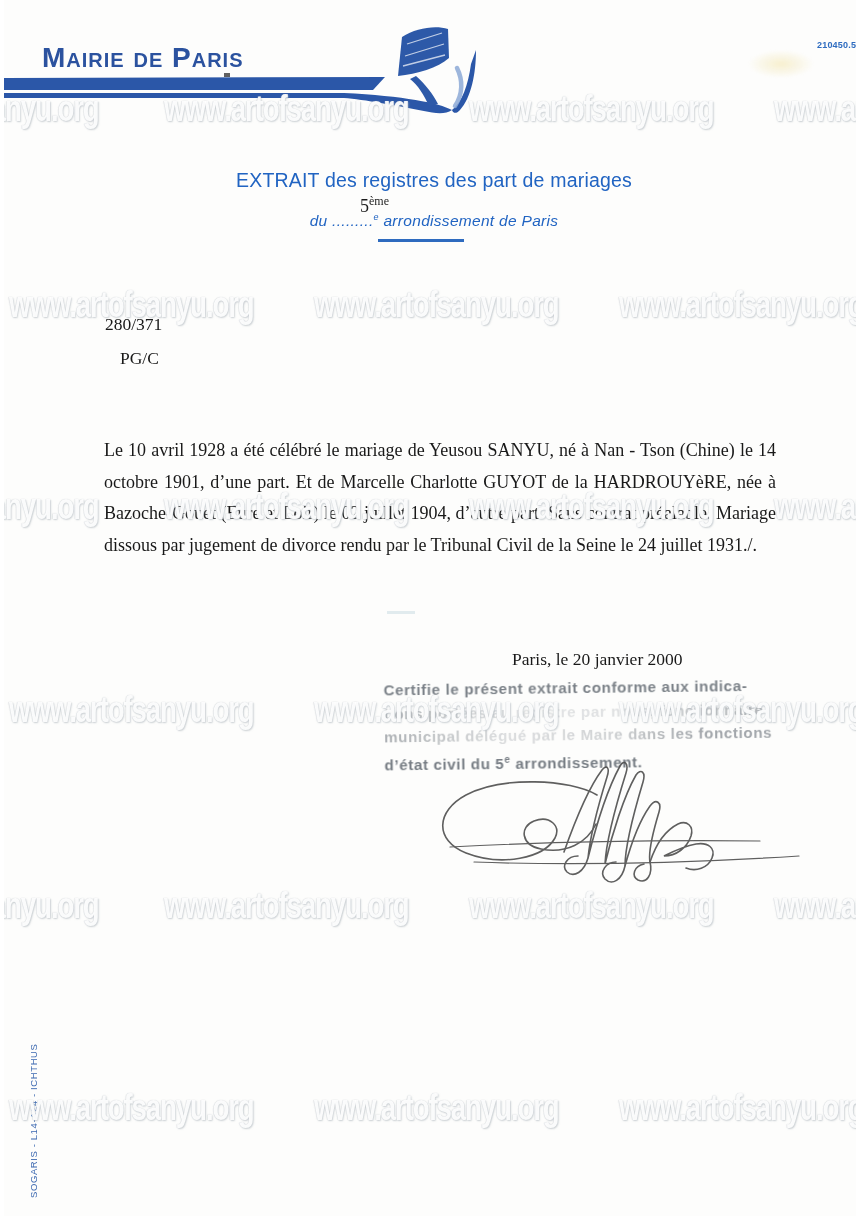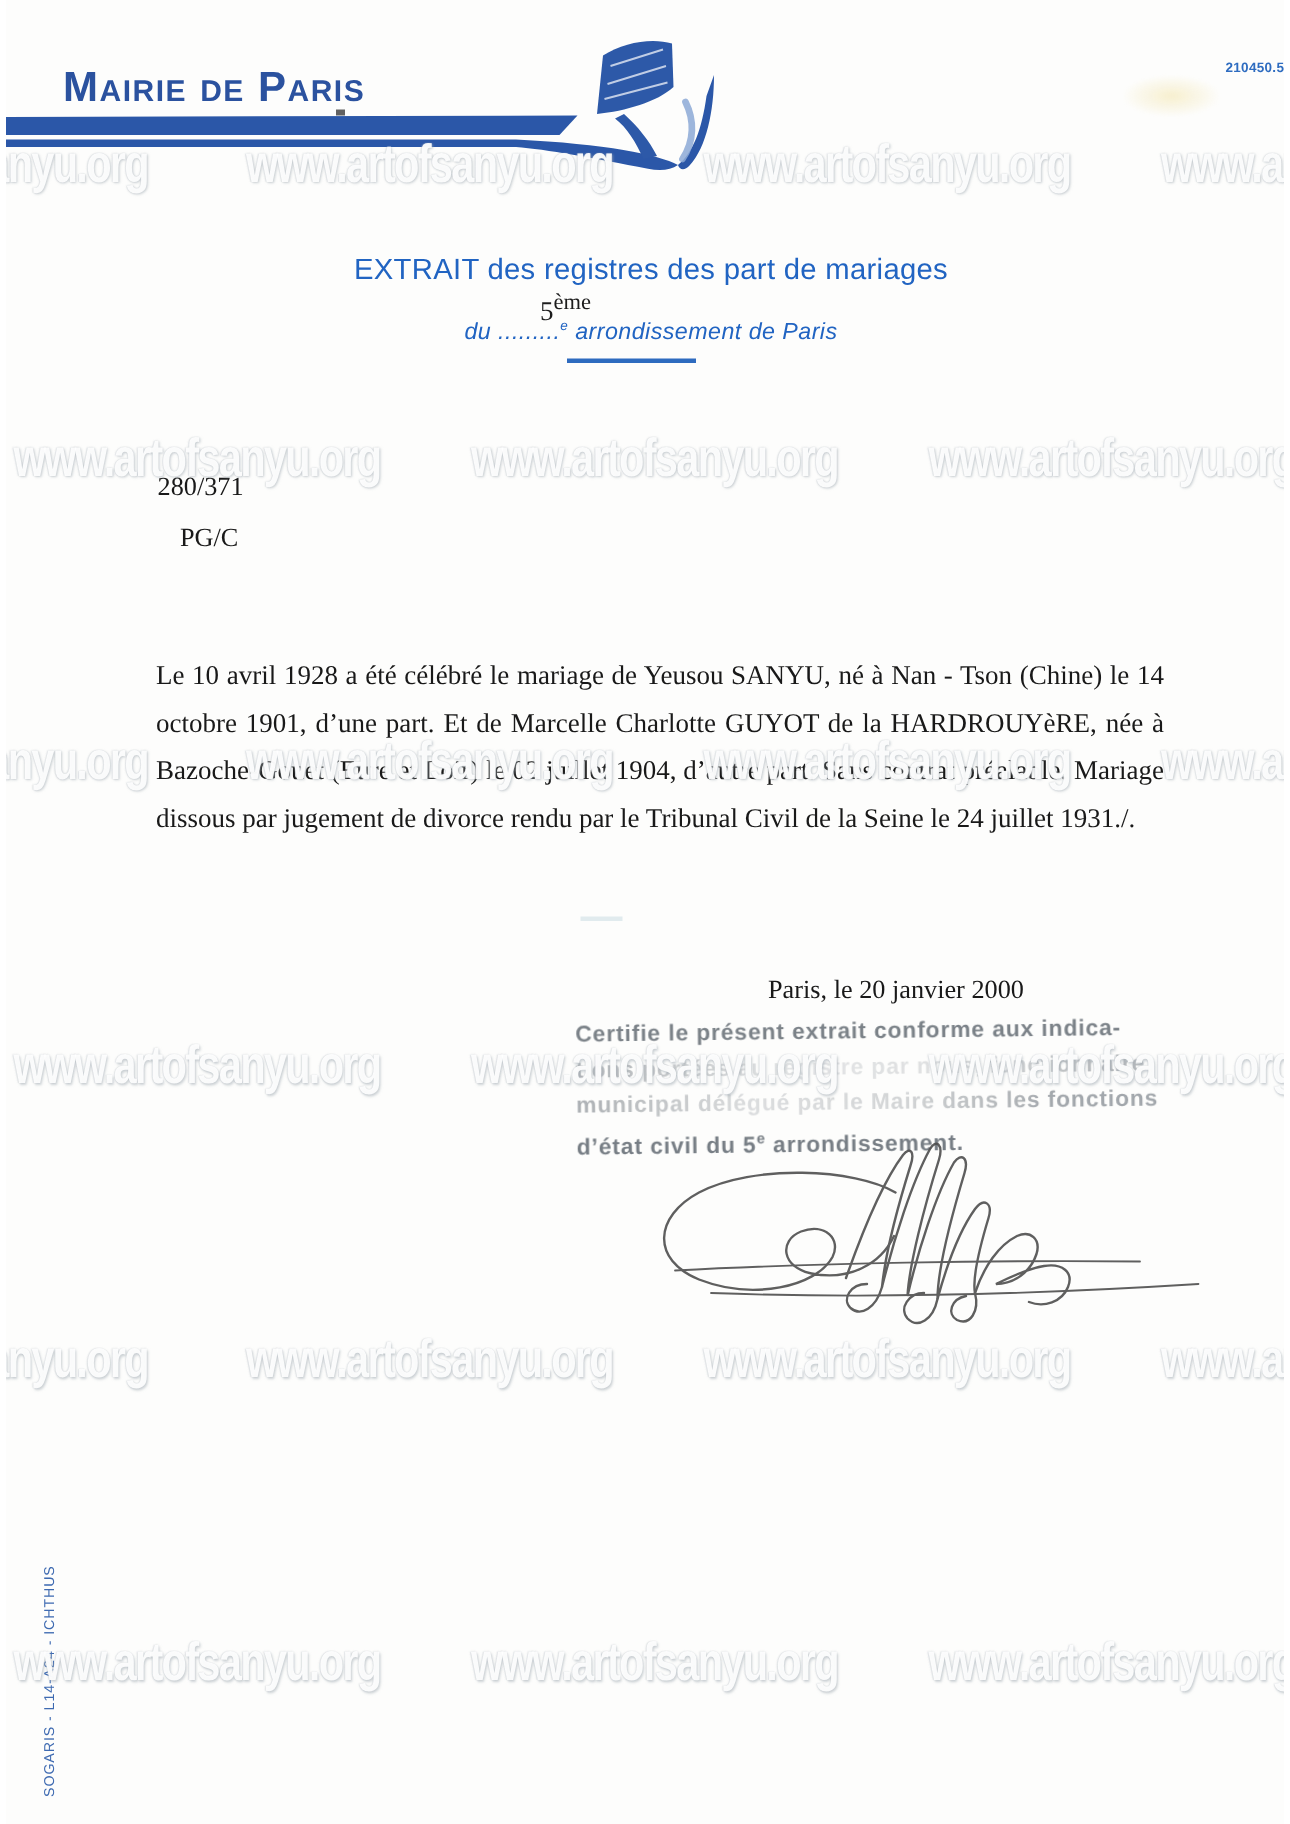--- a/index.html
+++ b/index.html
@@ -29,21 +29,21 @@
 
   
   .title-main{
     left:0;top:169px;width:860px;text-align:center;
     font-size:19.5px;color:#2164c2;letter-spacing:.2px;
   }
   .arrond-hand{
     left:356px;top:194px;font-family:"Liberation Serif",serif;
     font-size:18px;color:#1c1c1c;
   }
-  .arrond-hand sup{font-size:15px;}
+  .arrond-hand sup{font-size:12px;}
   .subtitle{
     left:0;top:212px;width:860px;text-align:center;
     font-style:italic;font-size:15.5px;color:#2164c2;letter-spacing:.3px;
   }
   .subtitle sup{font-size:9px;}
   .subtitle-underline{
     left:374px;top:239px;width:86px;height:2.5px;background:#2e6bbf;
   }
 
   

